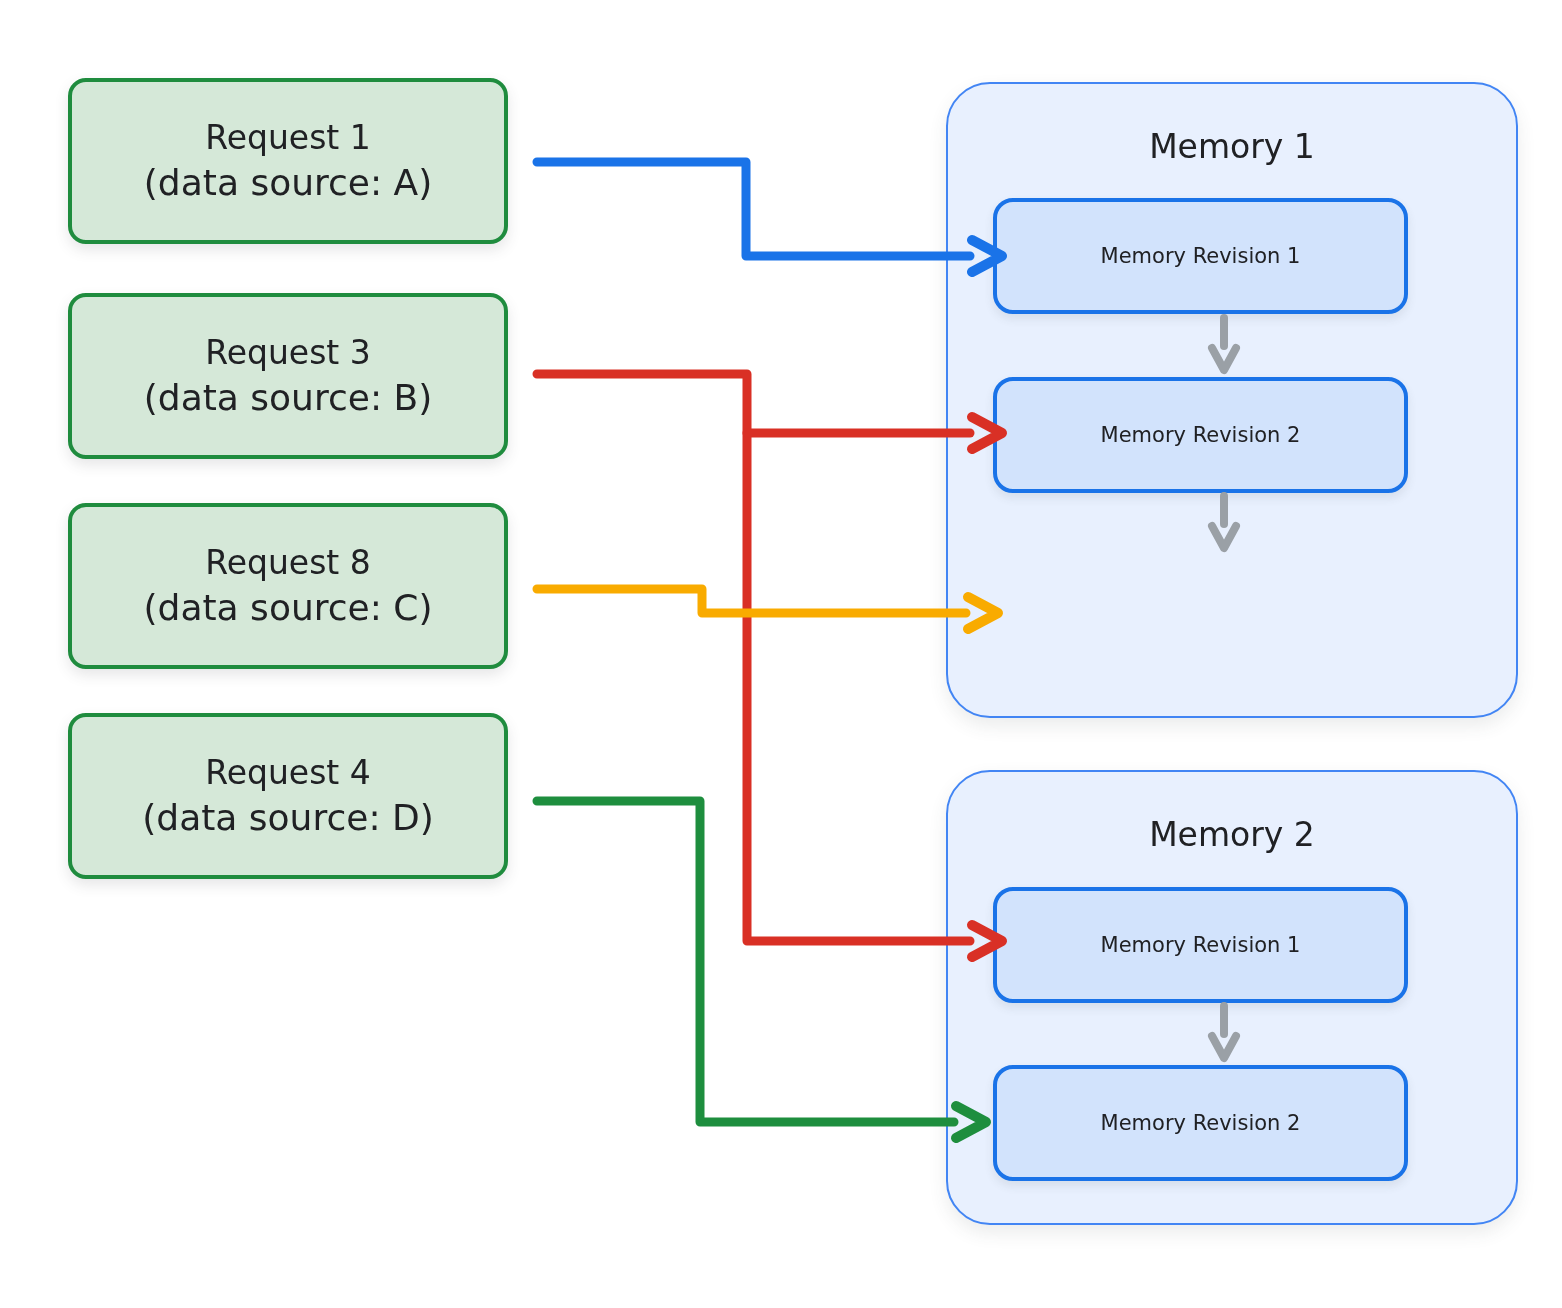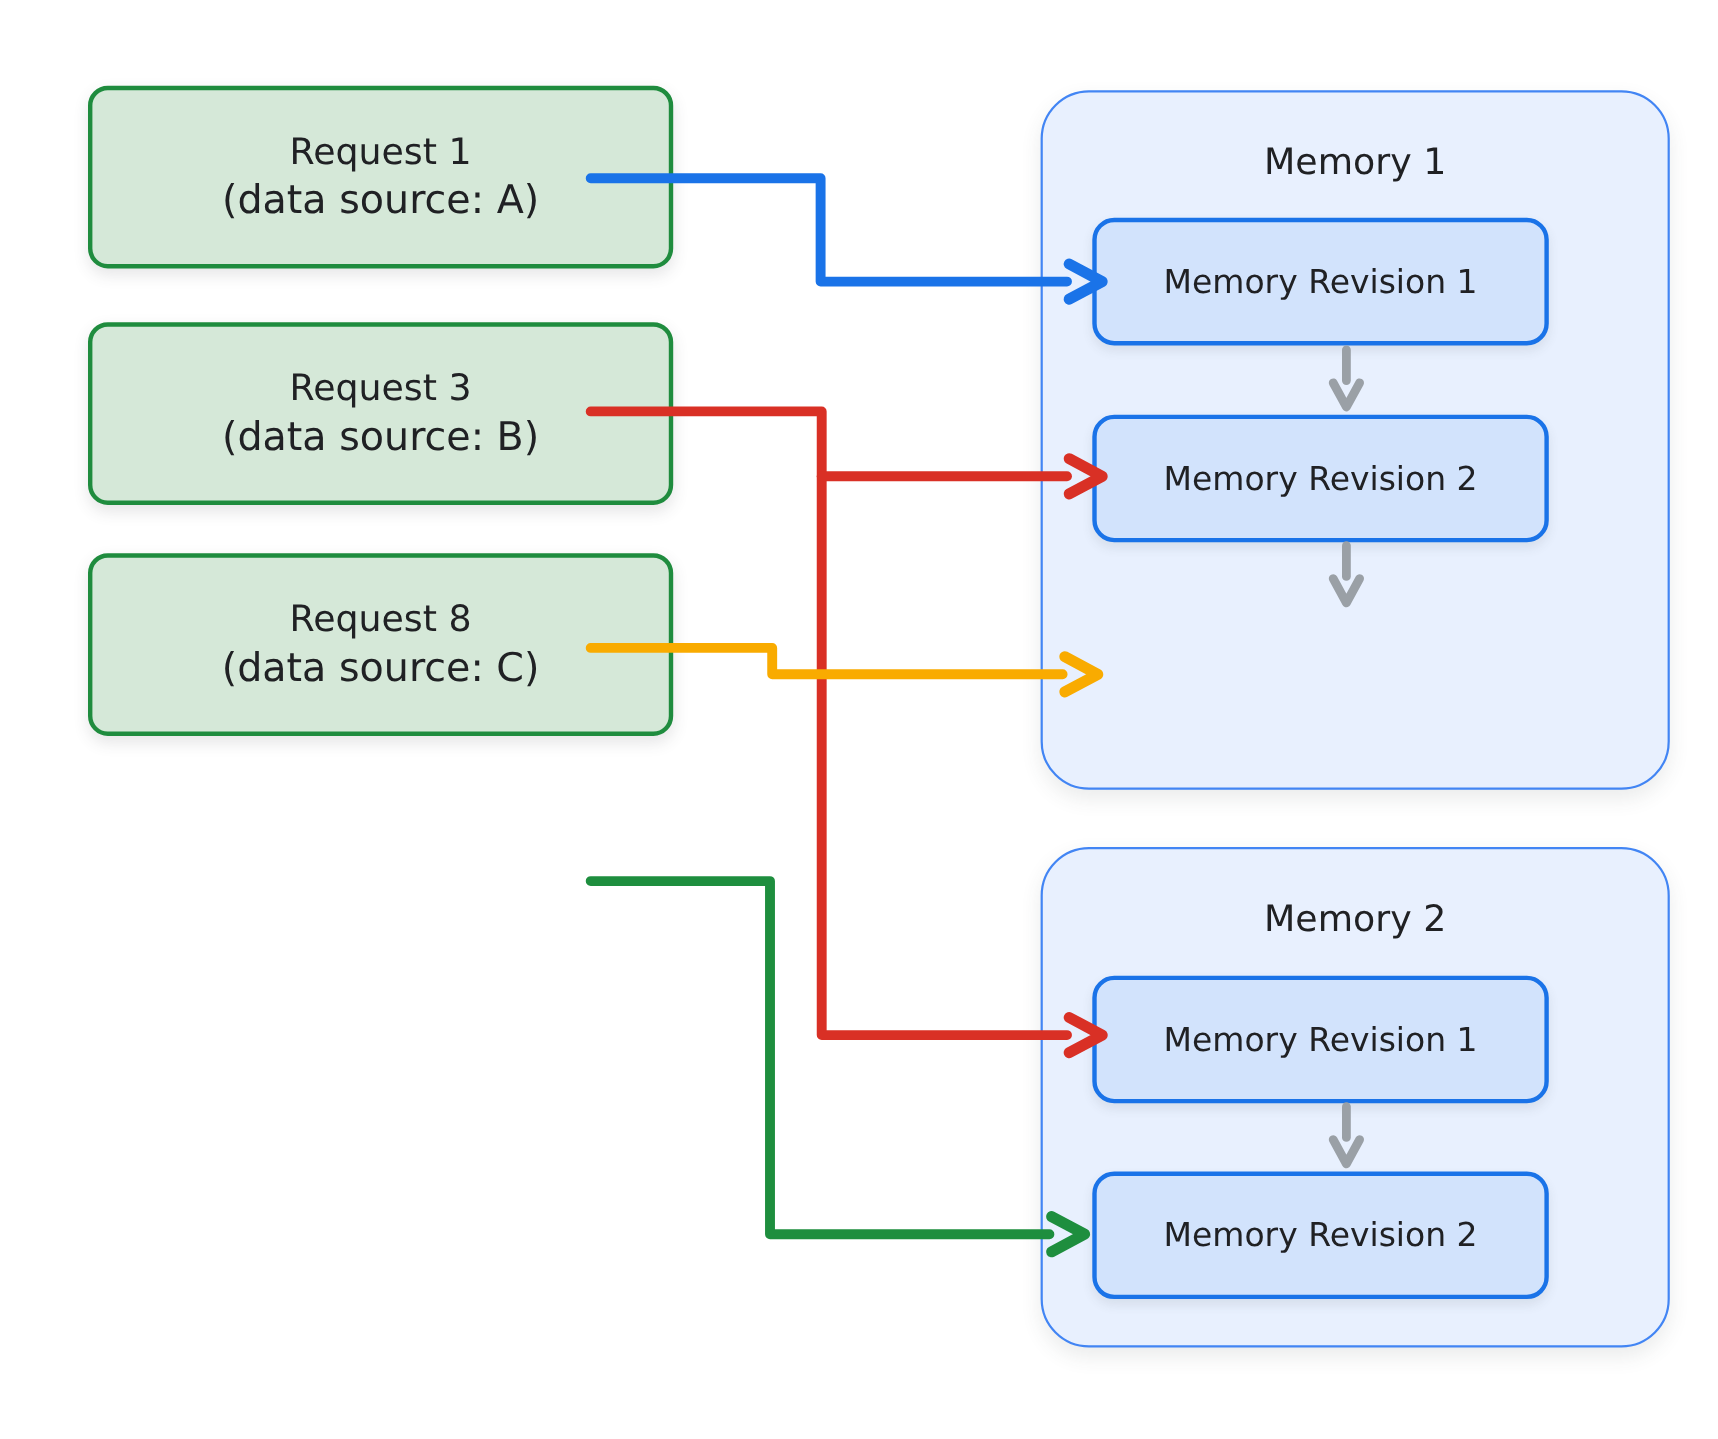--- a/index.html
+++ b/index.html
@@ -4,21 +4,21 @@
 <style>
   html, body { margin:0; padding:0; background:#ffffff; }
   .canvas {
     position:relative; width:1562px; height:1308px; background:#ffffff;
     font-family:"DejaVu Sans","Liberation Sans",sans-serif;
     color:var(--text, #202124); overflow:hidden;
   }
 
   
   .request-box {
-    position:absolute; left:80px; width:532px; height:166px; box-sizing:border-box;
+    position:absolute; left:68px; width:440px; height:166px; box-sizing:border-box;
     background:var(--request_fill); border:4px solid var(--request_border);
     border-radius:18px; display:flex; flex-direction:column; align-items:center;
     justify-content:center; gap:7px; box-shadow:0 6px 14px rgba(60,64,67,.13);
   }
   .req-title { font-size:33px; font-weight:500; line-height:1.1; }
   .req-sub   { font-size:36px; font-weight:400; line-height:1.1; }
 
   
   .memory-box {
     position:absolute; left:946px; width:572px; box-sizing:border-box;
@@ -26,21 +26,21 @@
     border-radius:44px; box-shadow:0 8px 18px rgba(60,64,67,.10);
   }
   .mem-title {
     position:absolute; top:43px; left:0; width:100%; text-align:center;
     font-size:33px; font-weight:500;
   }
   .revision-box {
     position:absolute; left:45px; width:415px; height:116px; box-sizing:border-box;
     background:var(--revision_fill); border:4px solid var(--revision_border);
     border-radius:20px; display:flex; align-items:center; justify-content:center;
-    font-size:30px; font-weight:500; box-shadow:0 5px 10px rgba(60,64,67,.10);
+    font-size:21px; font-weight:500; box-shadow:0 5px 10px rgba(60,64,67,.10);
   }
 
   
   svg.arrows { position:absolute; left:0; top:0; pointer-events:none; }
   .flow  { fill:none; stroke-width:9;  stroke-linecap:round; stroke-linejoin:round; }
   .head  { fill:none; stroke-width:10; stroke-linecap:round; stroke-linejoin:round; }
   .flowg { fill:none; stroke-width:8;  stroke-linecap:round; stroke-linejoin:round; }
   .headg { fill:none; stroke-width:8;  stroke-linecap:round; stroke-linejoin:round; }
   .c-blue   { stroke:var(--arrow_blue); }
   .c-red    { stroke:var(--arrow_red); }
@@ -57,20 +57,24 @@
     <div class="req-title">Request 1</div>
     <div class="req-sub">(data source: A)</div>
   </div>
   <div class="request-box" style="top:293px">
     <div class="req-title">Request 3</div>
     <div class="req-sub">(data source: B)</div>
   </div>
   <div class="request-box" style="top:503px">
     <div class="req-title">Request 8</div>
     <div class="req-sub">(data source: C)</div>
+  </div>
+  <div class="request-box" style="top:713px">
+    <div class="req-title">Request 4</div>
+    <div class="req-sub">(data source: D)</div>
   </div>
 
   <div class="memory-box" style="top:82px; height:636px">
     <div class="mem-title">Memory 1</div>
     <div class="revision-box" style="top:114px">
       <span>Memory Revision 1</span>
     </div>
     <div class="revision-box" style="top:293px">
       <span>Memory Revision 2</span>
     </div>

